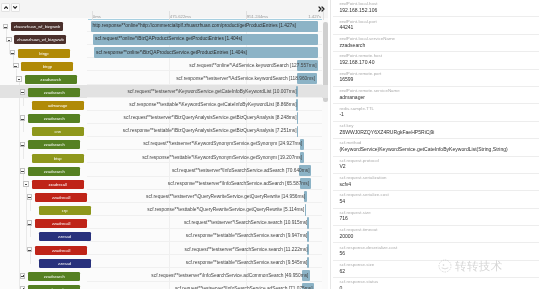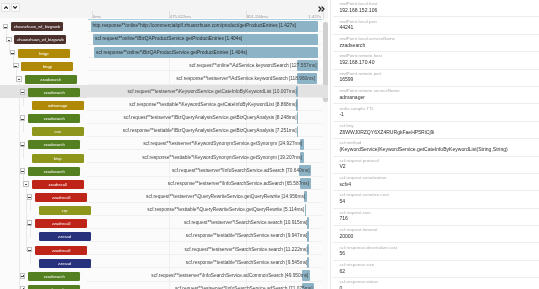--- a/index.html
+++ b/index.html
@@ -386,14 +386,22 @@
       <div class="kv">
         <div class="k">scf.response.size</div>
         <div class="v">62</div>
       </div>
       <div class="kv">
         <div class="k">scf.response.status</div>
         <div class="v">0</div>
       </div>
     </div>
 
+  <div id="watermark">
+    <svg id="wm-logo" viewBox="0 0 32 32">
+      <path d="M16 4 A12 12 0 1 1 15.9 4" fill="none" stroke="#333" stroke-width="1.6" stroke-dasharray="3 2"></path>
+      <circle cx="13" cy="14" r="1.6" fill="#333"></circle>
+      <path d="M10 20 q6 4 12 0" fill="none" stroke="#333" stroke-width="1.6" stroke-linecap="round"></path>
+    </svg>
+    <div id="wm-text">转转技术</div>
+  </div>
 
 </div>
 
 </body></html>

